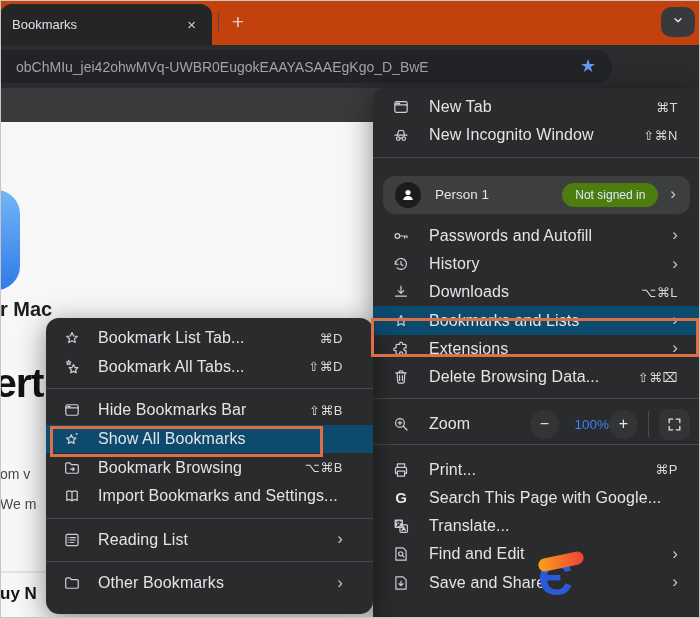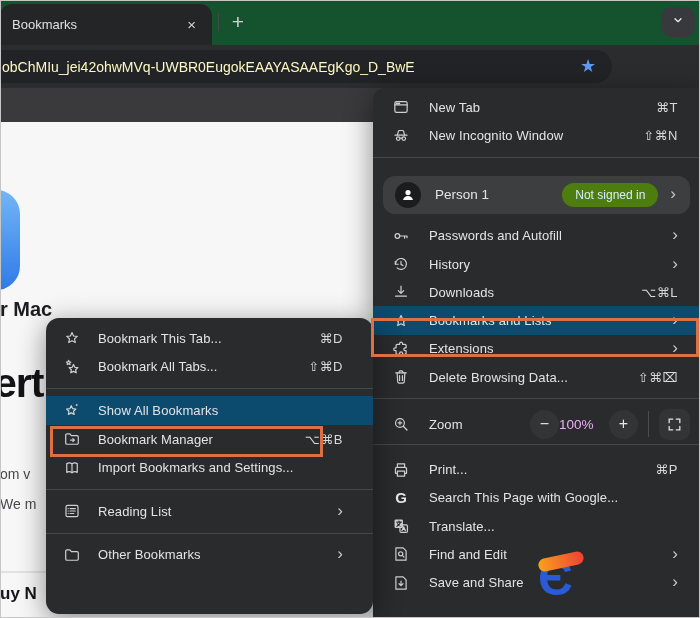--- a/index.html
+++ b/index.html
@@ -3,38 +3,38 @@
 <meta charset="utf-8">
 <style>
   html,body{margin:0;padding:0;background:#fff;}
   *{box-sizing:border-box;}
   .stage{position:relative;width:700px;height:618px;overflow:hidden;
     font-family:"Liberation Sans","DejaVu Sans",sans-serif;background:#f7f7f8;
     -webkit-font-smoothing:antialiased;}
   .stage::after{content:"";position:absolute;inset:0;box-shadow:inset 0 0 0 1px #c6c6c6;pointer-events:none;z-index:99;}
 
   
-  .tab-bar{position:absolute;left:0;top:0;width:700px;height:45px;background:#14532d;z-index:5;}
+  .tab-bar{position:absolute;left:0;top:0;width:700px;height:45px;background:#c2410c;z-index:5;}
   .tab{position:absolute;left:0;top:4px;width:212px;height:41px;background:#242527;
     border-radius:12px 12px 0 0;display:flex;align-items:center;padding:0 12px 0 12px;}
   .tab-title{color:#e0e1e3;font-size:13px;}
   .tab-close{margin-left:auto;color:#cfd0d2;font-size:15px;line-height:1;padding:2px 4px;cursor:default;}
   .tab-sep{position:absolute;left:218px;top:13px;width:1px;height:18px;background:#47484a;}
   .new-tab-btn{position:absolute;left:224px;top:8px;width:28px;height:28px;color:#cfd0d2;
     font-size:21px;display:flex;align-items:center;justify-content:center;font-weight:300;}
   .tab-edge-fragment{position:absolute;left:0;top:16px;width:4px;height:10px;background:#8a8b8d;border-radius:0 2px 2px 0;}
   .tab-search-btn{position:absolute;right:5px;top:7px;width:34px;height:30px;border-radius:10px;
     background:#38393c;display:flex;align-items:center;justify-content:center;color:#e8e9eb;}
   .tab-search-btn svg{width:16px;height:16px;fill:none;stroke:currentColor;stroke-width:2;stroke-linecap:round;stroke-linejoin:round;}
 
   
   .toolbar{position:absolute;left:0;top:45px;width:700px;height:43px;background:#2b2c2e;z-index:5;}
   .omnibox{position:absolute;left:-20px;top:5px;width:632px;height:33px;border-radius:17px;background:#222326;
     display:flex;align-items:center;}
-  .url{color:#fef9c3;font-size:14px;margin-left:22px;white-space:nowrap;}
+  .url{color:#a3a3a3;font-size:14px;margin-left:36px;white-space:nowrap;}
   .star{position:absolute;left:600px;top:5px;font-size:18px;line-height:23px;}
   .avatar-btn{position:absolute;left:624px;top:52px;width:29px;height:29px;border-radius:50%;
     background:#1b1c1e;display:flex;align-items:center;justify-content:center;color:#f2f2f2;}
   .avatar-btn svg{width:17px;height:17px;}
   .kebab-btn{position:absolute;left:659px;top:49px;width:35px;height:35px;border-radius:50%;
     background:#707174;display:flex;flex-direction:column;align-items:center;justify-content:center;gap:2.5px;}
   .kebab-btn i{width:3.2px;height:3.2px;border-radius:50%;background:#fdfdfd;}
 
   
   .page{position:absolute;left:0;top:88px;width:700px;height:530px;z-index:1;}
@@ -56,38 +56,38 @@
   .main-menu{left:373px;top:88px;width:327px;height:532px;border-radius:12px 0 0 0;padding-top:5px;z-index:12;}
   .submenu{left:46px;top:318px;width:327px;height:296px;border-radius:13px;padding-top:6px;z-index:14;}
   .mdivider{height:1px;background:#46474a;margin:7px 0;}
   .mrow{display:flex;align-items:center;height:28.3px;padding-right:22px;}
   .srow{display:flex;align-items:center;height:28.6px;padding-right:30px;}
   .mrow.hover,.srow.hover{background:#0c4a6e;}
   .micon{width:56px;min-width:56px;display:flex;align-items:center;justify-content:center;color:#cfd0d3;}
   .srow .micon{width:52px;min-width:52px;}
   .micon svg{width:18px;height:18px;fill:none;stroke:currentColor;stroke-width:1.6;stroke-linecap:round;stroke-linejoin:round;}
   .gletter{font-size:15px;font-weight:700;color:#e6e7e9;}
-  .mlabel{font-size:13px;letter-spacing:.1px;}
+  .mlabel{font-size:16px;letter-spacing:.1px;}
   .mshortcut{margin-left:auto;font-size:13px;color:#d8d9db;letter-spacing:.5px;}
   .mchev{margin-left:auto;font-size:17px;line-height:1;color:#c7c8ca;padding-bottom:2px;}
 
   
   .profile-row{display:flex;align-items:center;height:38px;margin:18px 10px 8px 10px;border-radius:12px;
     background:#3d3e40;padding:0 14px 0 12px;}
   .pavatar{width:26px;height:26px;border-radius:50%;background:#1b1c1e;display:flex;align-items:center;justify-content:center;color:#ffffff;}
   .pavatar svg{width:16px;height:16px;}
   .pname{font-size:13.5px;margin-left:14px;}
   .pbadge{margin-left:auto;font-size:12px;padding:5px 13px;border-radius:999px;color:#d9ecfc;background:#1b5687;}
   .profile-row .mchev{margin-left:12px;}
 
   
   .zoom-row{display:flex;align-items:center;height:36px;padding-right:10px;}
   .zbtn{width:29px;height:29px;border-radius:50%;background:#333436;color:#e3e4e6;font-size:16px;
     display:flex;align-items:center;justify-content:center;}
-  .zval{width:50px;text-align:left;font-size:13.5px;color:#f0abfc;}
+  .zval{width:50px;text-align:right;font-size:13.5px;color:#3b82f6;}
   .zsep{width:1px;height:26px;background:#4a4b4e;margin:0 10px;}
   .zfs{width:31px;height:31px;border-radius:9px;background:#333436;display:flex;align-items:center;justify-content:center;color:#e3e4e6;}
   .zfs svg{width:17px;height:17px;fill:none;stroke:currentColor;stroke-width:1.8;stroke-linecap:round;}
   .zspacer{margin-left:auto;}
 
   
   .annotation{position:absolute;border:3px solid #dd6f44;z-index:40;pointer-events:none;}
   #ann-main{left:371px;top:318px;width:328px;height:39px;}
   #ann-sub{left:50px;top:426px;width:273px;height:31px;}
 
@@ -324,51 +324,62 @@
       </div>
     </div>
 
   <div class="menu submenu" id="submenu">
       <div class="srow">
         <span class="micon">
           <svg viewBox="0 0 24 24">
             <path d="M12 4.8l2.1 4.5 4.9.6-3.6 3.3 1 4.8L12 15.7 7.6 18l1-4.8L5 9.9l4.9-.6z"></path>
           </svg>
         </span>
-        <span class="mlabel">Bookmark This Tab...</span>
+        <span class="mlabel">Bookmark List Tab...</span>
         <span class="mshortcut">⌘D</span>
       </div>
       <div class="srow">
         <span class="micon">
           <svg viewBox="0 0 24 24">
             <path d="M14 8.6l1.8 3.8 4.1.5-3 2.8.8 4L14 17.8l-3.7 1.9.8-4-3-2.8 4.1-.5z"></path>
             <path d="M7.5 3.2l.9 1.9 2 .3-1.5 1.4.4 2-1.8-1-1.8 1 .4-2L4.6 5.4l2-.3z"></path>
           </svg>
         </span>
         <span class="mlabel">Bookmark All Tabs...</span>
         <span class="mshortcut">⇧⌘D</span>
       </div>
       <div class="mdivider"></div>
+      <div class="srow">
+        <span class="micon">
+          <svg viewBox="0 0 24 24">
+            <rect x="3.8" y="5" width="16.4" height="14" rx="2.2"></rect>
+            <path d="M3.8 9.2h16.4"></path>
+            <path d="M5.6 6.4h4.6v1.8H5.6z" fill="currentColor" stroke="none"></path>
+          </svg>
+        </span>
+        <span class="mlabel">Hide Bookmarks Bar</span>
+        <span class="mshortcut">⇧⌘B</span>
+      </div>
       <div class="srow hover">
         <span class="micon">
           <svg viewBox="0 0 24 24">
             <path d="M11 6.2l1.9 4 4.3.5-3.2 2.9.9 4.2-3.9-2-3.9 2 .9-4.2L4.8 10.7l4.3-.5z"></path>
             <path d="M18.3 3.2l.6 1.5 1.5.6-1.5.6-.6 1.5-.6-1.5-1.5-.6 1.5-.6z" fill="currentColor" stroke="none"></path>
           </svg>
         </span>
         <span class="mlabel">Show All Bookmarks</span>
       </div>
       <div class="srow">
         <span class="micon">
           <svg viewBox="0 0 24 24">
             <path d="M3.6 7A1.8 1.8 0 0 1 5.4 5.2h3.8l1.9 2.3h7.5a1.8 1.8 0 0 1 1.8 1.8v7.9a1.8 1.8 0 0 1-1.8 1.8H5.4a1.8 1.8 0 0 1-1.8-1.8z"></path>
             <path d="M10 13.4h5.2M13.2 11.4l2 2-2 2"></path>
           </svg>
         </span>
-        <span class="mlabel">Bookmark Manager</span>
+        <span class="mlabel">Bookmark Browsing</span>
         <span class="mshortcut">⌥⌘B</span>
       </div>
       <div class="srow">
         <span class="micon">
           <svg viewBox="0 0 24 24">
             <path d="M12 6.4C10.2 5 7 4.9 5 5.9v11.9c2-1 5.2-.9 7 .5 1.8-1.4 5-1.5 7-.5V5.9c-2-1-5.2-.9-7 .5z"></path>
             <path d="M12 6.4v11.9"></path>
           </svg>
         </span>
         <span class="mlabel">Import Bookmarks and Settings...</span>

